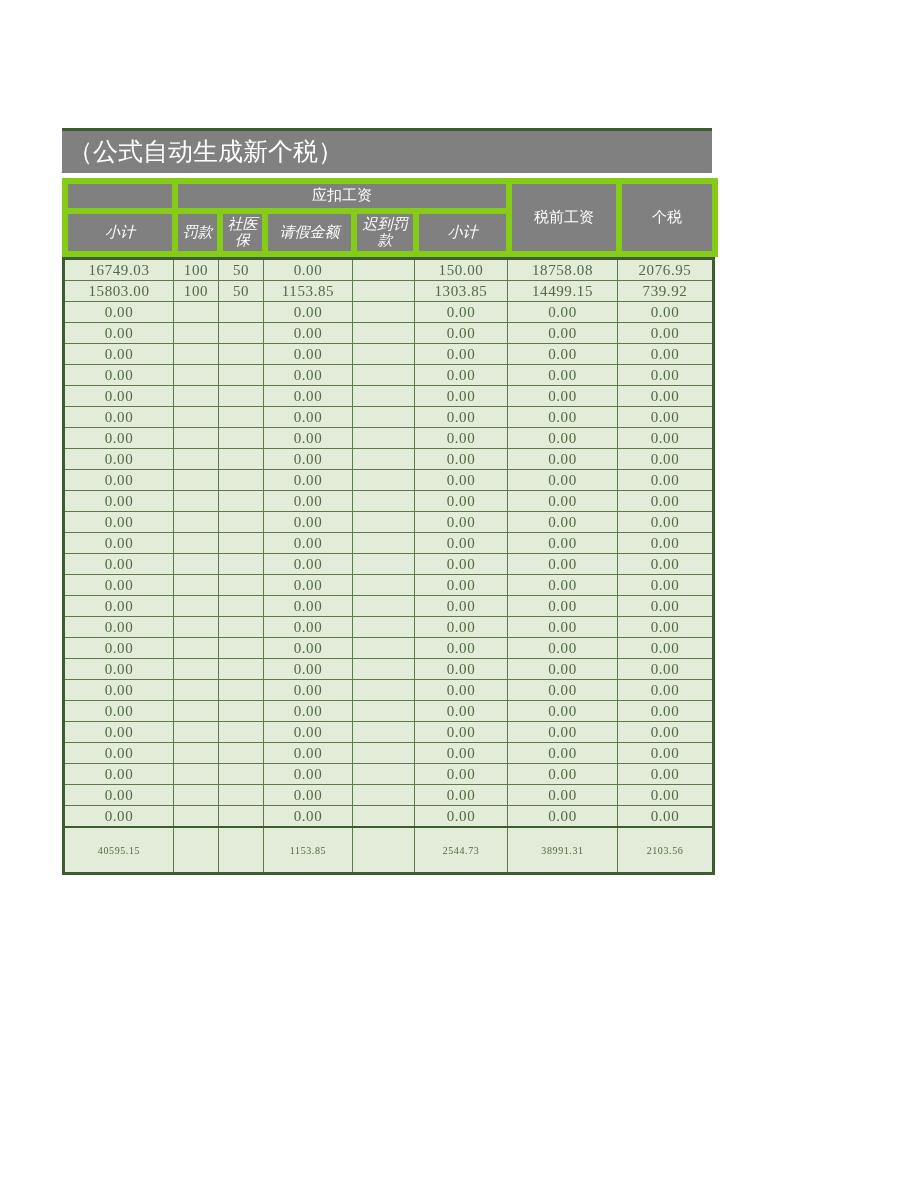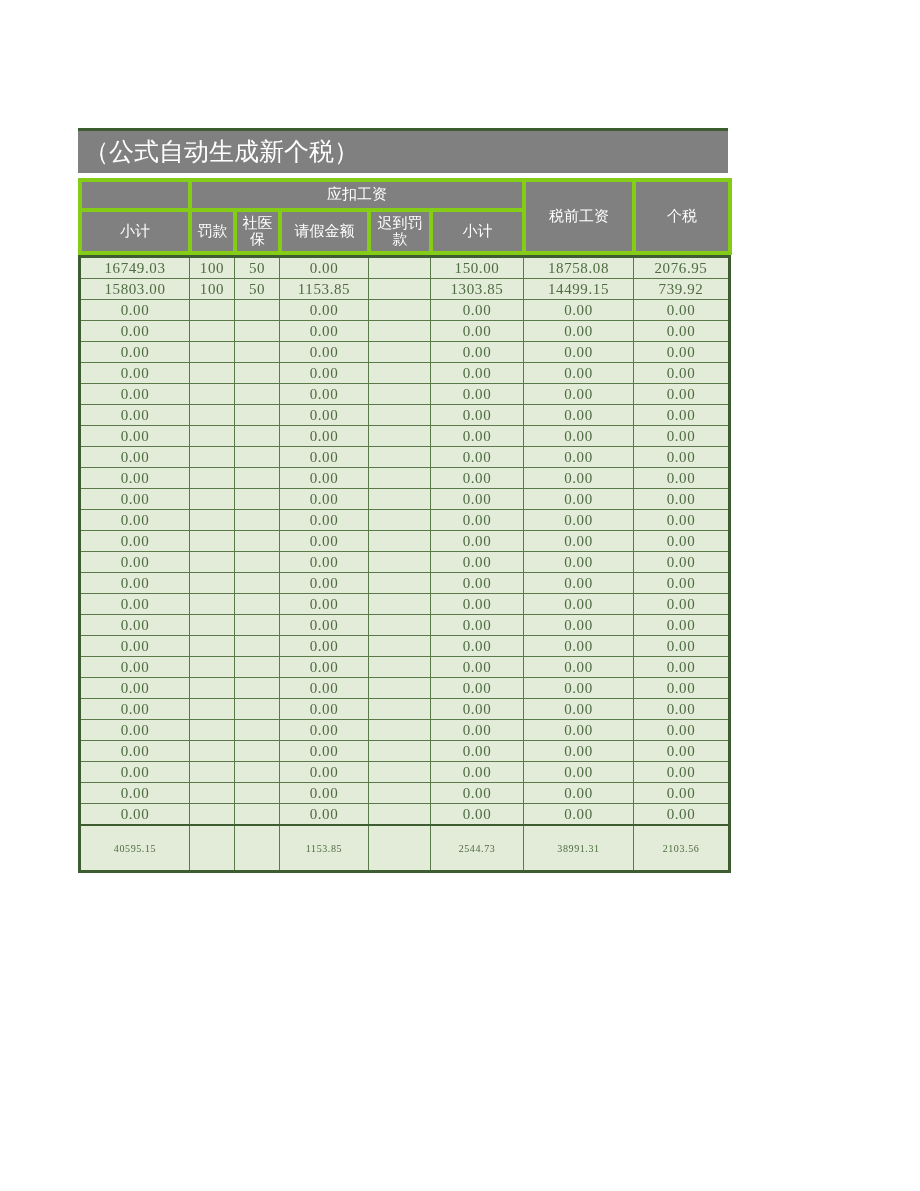--- a/index.html
+++ b/index.html
@@ -10,21 +10,21 @@
   body {
     width: 920px;
     height: 1191px;
     font-family: "Liberation Serif", "DejaVu Serif", serif;
     position: relative;
     overflow: hidden;
   }
 
   #sheet {
     position: absolute;
-    left: 78px;
+    left: 62px;
     top: 128px;
     width: 650px;
   }
 
   
   .top-rule {
     height: 3px;
     background: #3d5c30;
     width: 100%;
   }
@@ -54,29 +54,29 @@
     table-layout: fixed;
     width: 650px;
   }
 
   table.hdr td {
     background: #808080;
     color: #ffffff;
     text-align: center;
     vertical-align: middle;
     font-size: 15px;
-    border: 4px solid #84cc16;
+    border: 6px solid #84cc16;
     padding: 0;
     line-height: 1.05;
   }
   table.hdr td.blank {
     color: transparent;
   }
   .hdr-r1 { height: 30px; }
-  .hdr-r2 { height: 43px; }
+  .hdr-r2 { height: 43px; font-style: italic; }
 
   
   table.grid {
     border-top: 3px solid #3d5c30;
     border-bottom: 3px solid #3d5c30;
     border-left: 3px solid #3d5c30;
     border-right: 3px solid #3d5c30;
   }
   table.grid td {
     background: #e3ecd8;

